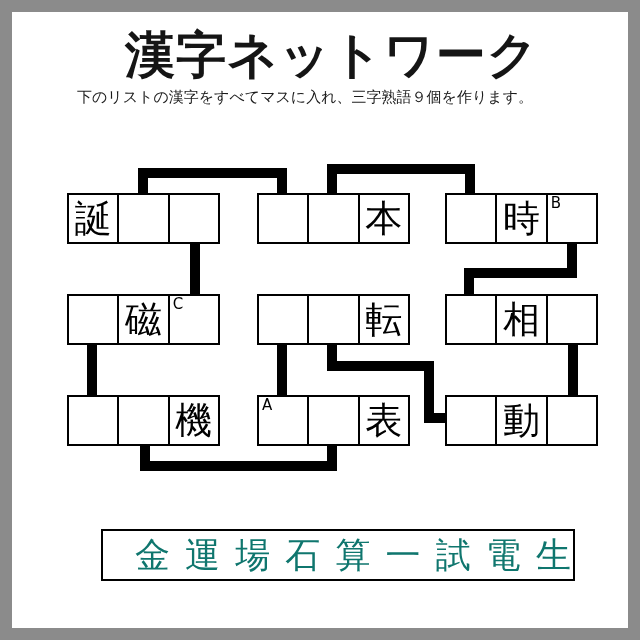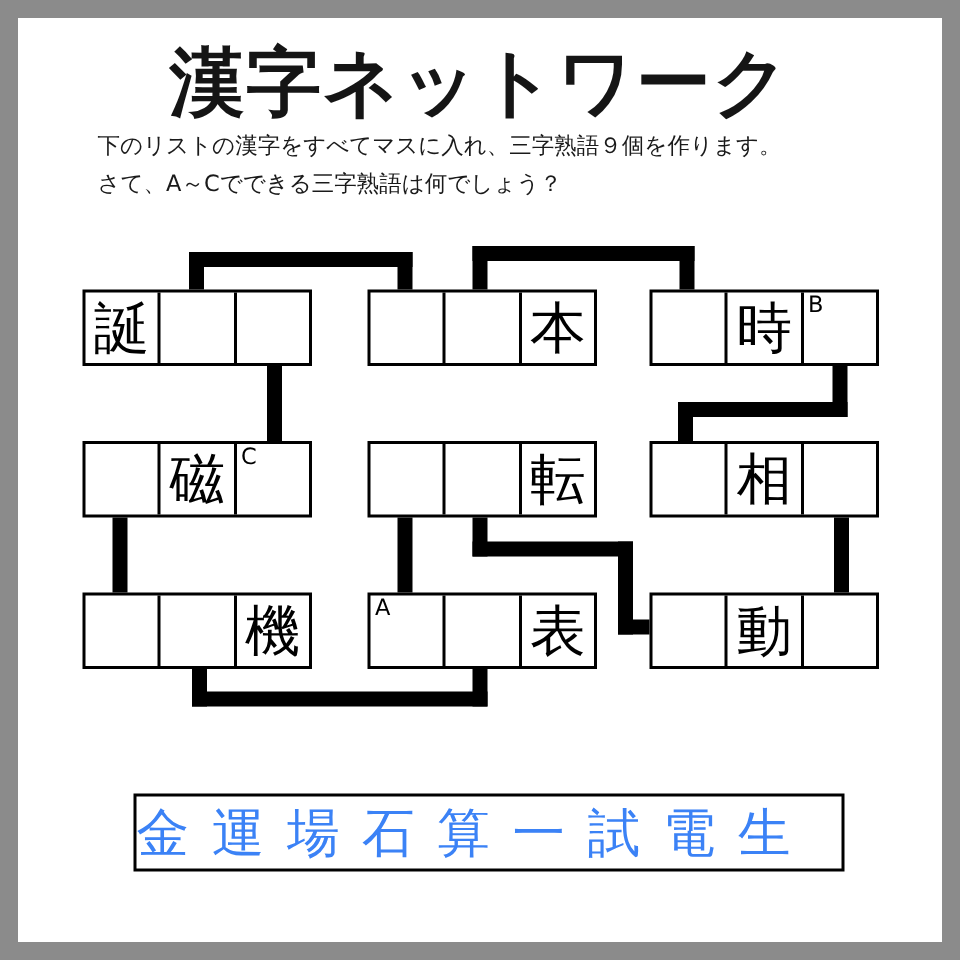--- a/index.html
+++ b/index.html
@@ -8,21 +8,21 @@
     background:#8b8b8b;
     font-family:"DejaVu Sans",sans-serif;
     color:#111;
     position:relative;
     overflow:hidden;
   }
   .page{
     position:absolute;left:12px;top:12px;width:616px;height:616px;
     background:#ffffff;
   }
-  .stage{position:absolute;left:0;top:0;width:512px;height:640px;}
+  .stage{position:absolute;left:12px;top:0;width:512px;height:640px;}
   .title{
     position:absolute;left:12px;top:22px;width:616px;
     text-align:center;
     font-size:50px;font-weight:bold;letter-spacing:1px;
     color:#151515;
   }
   .instructions{
     position:absolute;left:65px;top:85px;width:520px;
     font-size:15px;line-height:25px;color:#1a1a1a;
     white-space:nowrap;
@@ -50,37 +50,36 @@
   
   .seg{position:absolute;background:#000;z-index:1;}
   
   .list-heading{
     position:absolute;left:86px;top:497px;
     font-size:18px;color:#111;
   }
   .list-box{
     position:absolute;left:89px;top:529px;width:474px;height:52px;
     border:2px solid #000;box-sizing:border-box;
-    display:flex;align-items:center;justify-content:flex-start;
-    font-size:35px;letter-spacing:2px;color:#3b82f6;
+    display:flex;align-items:center;justify-content:flex-end;
+    font-size:35px;letter-spacing:2px;color:#0f766e;
     background:#fff;
   }
 </style>
 </head>
 <body>
 
 <div class="page"></div>
 
 <div class="stage">
 
   <div class="title">漢字ネットワーク</div>
 
   <div class="instructions">
     <div>下のリストの漢字をすべてマスに入れ、三字熟語９個を作ります。</div>
-    <div>さて、A～Cでできる三字熟語は何でしょう？</div>
   </div>
 
   <div>
     <div class="seg" style="left:126px;top:168px;width:10px;height:28px;"></div>
     <div class="seg" style="left:126px;top:168px;width:149px;height:10px;"></div>
     <div class="seg" style="left:265px;top:168px;width:10px;height:28px;"></div>
   </div>
   <div>
     <div class="seg" style="left:315px;top:164px;width:10px;height:32px;"></div>
     <div class="seg" style="left:315px;top:164px;width:148px;height:10px;"></div>

